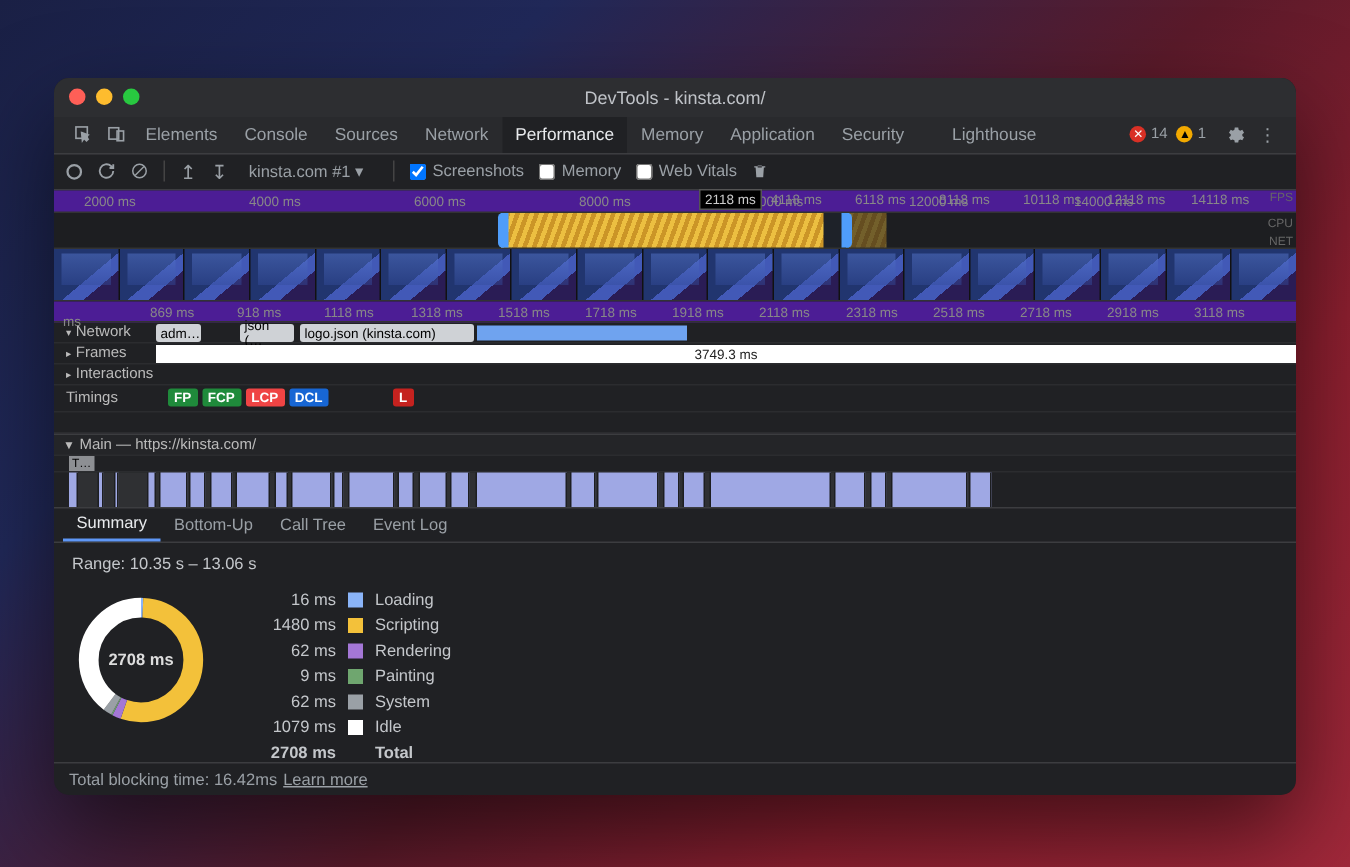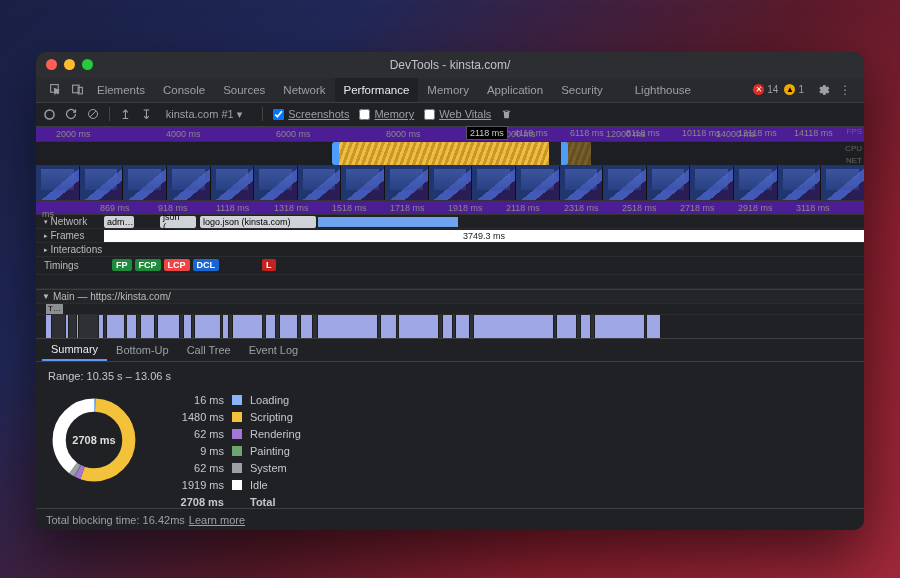--- a/index.html
+++ b/index.html
@@ -23,21 +23,21 @@
     .tabicon { width: 22px; display:flex; justify-content:center; align-items:center; color:#9aa0a6; font-size:12px; }
     .tab { padding: 0 9px; height:100%; display:flex; align-items:center; color:#9aa0a6; font-size:11.5px; cursor:pointer; }
     .tab.active { background:#202124; color:#e8eaed; }
     .badge { display:inline-flex; align-items:center; gap:3px; margin-left:6px; font-size:10px; }
     .badge .ico { width:11px; height:11px; border-radius:50%; display:inline-flex; align-items:center; justify-content:center; font-size:8px; color:#fff; }
     .badge-err .ico { background:#d93025; }
     .badge-warn .ico { background:#f2a900; color:#000; }
     .toolbar { height:24px; display:flex; align-items:center; border-bottom:1px solid #3c3d40; padding: 0 8px; gap:10px; }
     .tool { color:#9aa0a6; font-size:13px; cursor:pointer; display:flex; align-items:center; }
     .load-sel { color:#9aa0a6; font-size:11px; padding: 1px 10px 1px 4px; border:none; background:transparent; }
-    .chk { display:flex; align-items:center; gap:4px; font-size:11px;text-decoration:underline; }
+    .chk { display:flex; align-items:center; gap:4px; font-size:11px; }
     .chk input { width:11px; height:11px; }
     .ruler { height:16px; background:#4c1d95; display:flex; align-items:center; position:relative; border-bottom:1px solid #333; }
     .ruler.big span, .ruler.small span { position:absolute; font-size:9px; color:#888; }
     .rightlabel { position:absolute; right:2px; font-size:8px; color:#666; }
     .minimap { height:24px; position:relative; border-bottom:1px solid #333; background:#1d1e21; }
     .cpuarea { position:absolute; top:0; bottom:0; background: repeating-linear-gradient(110deg, #f3c13a 0 3px, #d1951f 3px 6px); }
     .sel { position:absolute; top:0; bottom:0; border-left:2px solid #4f9dfb; border-right:2px solid #4f9dfb; background:rgba(80,150,250,.04); }
     .handle { width:7px; height:100%; background:#4f9dfb; position:absolute; top:0; }
     .handle.l { left:-4px; border-radius:3px 0 0 3px; } .handle.r { right:-4px; border-radius:0 3px 3px 0; }
     .film { height:36px; display:flex; gap:1px; background:#111; border-bottom:1px solid #333; }
@@ -381,21 +381,21 @@
             <span class="ms">9 ms</span>
             <span class="sw" style="background: rgb(111, 166, 111);"></span>
             <span>Painting</span>
           </div>
           <div class="row">
             <span class="ms">62 ms</span>
             <span class="sw" style="background: rgb(154, 160, 166);"></span>
             <span>System</span>
           </div>
           <div class="row">
-            <span class="ms">1919 ms</span>
+            <span class="ms">1079 ms</span>
             <span class="sw" style="background: rgb(255, 255, 255);"></span>
             <span>Idle</span>
           </div>
           <div class="row">
             <span class="ms" style="font-weight: 600;">2708 ms</span>
             <span class="sw" style="visibility: hidden;"></span>
             <span style="font-weight: 600;">Total</span>
           </div>
         </div>
     </div>

